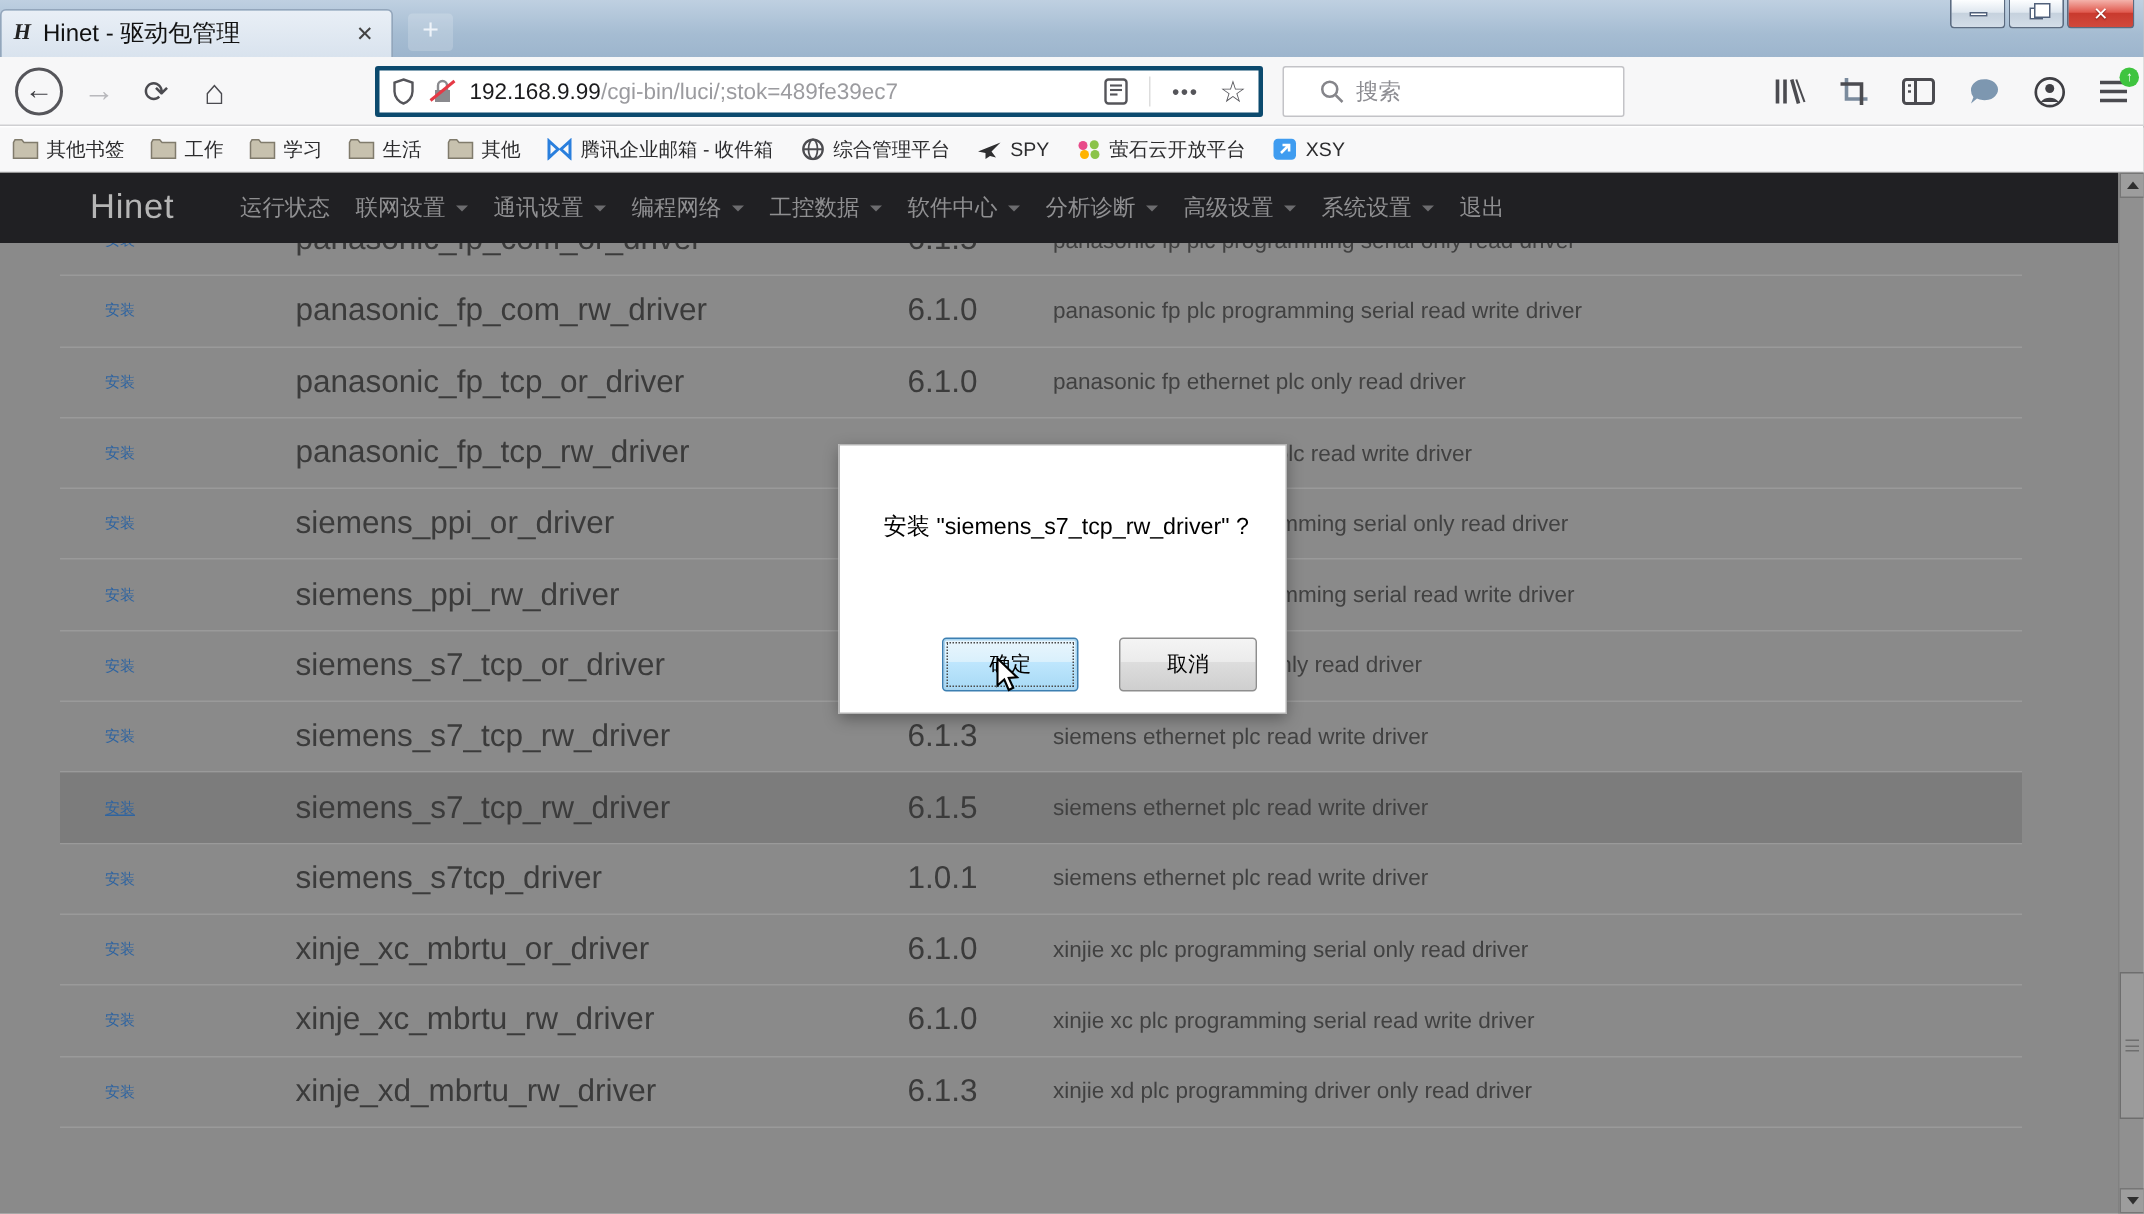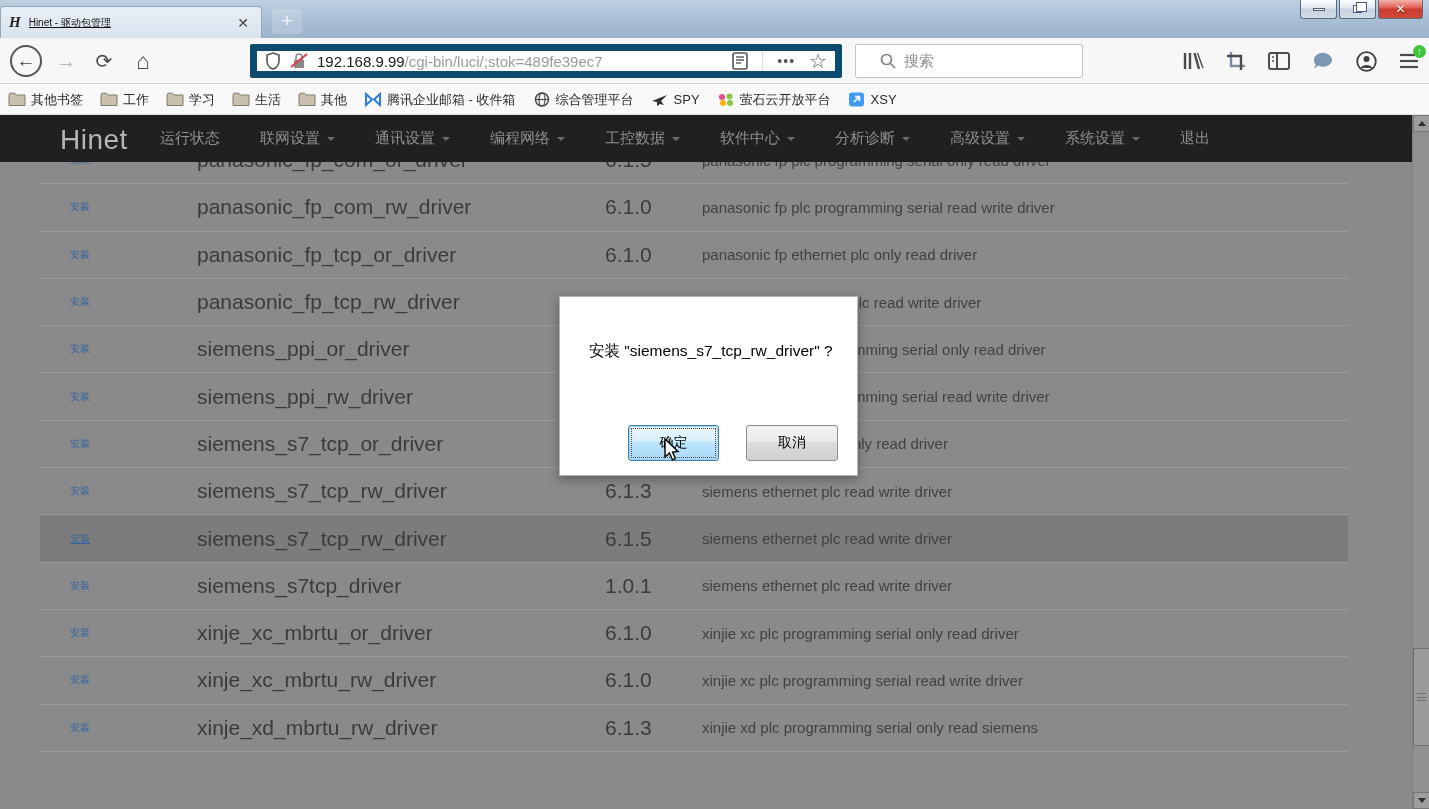--- a/index.html
+++ b/index.html
@@ -7,21 +7,21 @@
     font-family:"Liberation Sans","DejaVu Sans",sans-serif; }
 
   
   #titlebar { position:absolute; left:0; top:0; width:1429px; height:38px;
     background:linear-gradient(#bfd0e1,#a5bcd2 60%,#9db5cd); }
   #tab { position:absolute; left:0; top:6px; width:262px; height:32px;
     background:linear-gradient(#e9eff6,#d9e3ee);
     border:1px solid #93a6bb; border-bottom:none; border-radius:4px 4px 0 0;
     display:flex; align-items:center; padding:0 8px; }
   #tab-favicon { font:italic bold 15px "Liberation Serif",serif; color:#222; margin-right:8px; }
-  #tab-title { font-size:10px; color:#111; flex:1; white-space:nowrap; overflow:hidden;text-decoration:underline; }
+  #tab-title { font-size:16px; color:#111; flex:1; white-space:nowrap; overflow:hidden; }
   #tab-close { color:#444; font-size:14px; padding:2px 4px; cursor:default; }
   #newtab-btn { position:absolute; left:272px; top:9px; width:30px; height:25px;
     border-radius:3px; color:#eef3f9; font-size:19px; text-align:center; line-height:24px;
     background:rgba(255,255,255,.18); }
   #win-controls { position:absolute; right:6px; top:0; display:flex; }
   .winbtn { height:19px; border:1px solid #5c6b80; border-top:none;
     border-radius:0 0 3px 3px; margin-left:2px;
     background:linear-gradient(#fdfeff,#dfe7ef 45%,#c6d2de 50%,#d3dde8);
     display:flex; align-items:center; justify-content:center; }
   .winbtn.min,.winbtn.res { width:37px; }
@@ -38,21 +38,21 @@
     background:#f7f7f8; border-bottom:1px solid #cfcfd2; }
   .tb-icon { position:absolute; top:0; height:46px; display:flex; align-items:center;
     justify-content:center; color:#4b4b50; }
   #back-btn { left:6px; width:40px; }
   #back-circle { width:32px; height:32px; border:2px solid #55555a; border-radius:50%;
     display:flex; align-items:center; justify-content:center; font-size:19px; color:#404045; }
   #fwd-btn { left:48px; width:36px; font-size:21px; color:#b9b9bd; }
   #reload-btn { left:86px; width:36px; font-size:20px; }
   #home-btn { left:124px; width:38px; font-size:23px; }
   #urlbar { position:absolute; left:250px; top:6px; width:592px; height:34px; background:#fff;
-    border:7px solid #0c4a6e; border-radius:2px; display:flex; align-items:center; padding:0 8px; }
+    border:3px solid #0c4a6e; border-radius:2px; display:flex; align-items:center; padding:0 8px; }
   #url-text { font-size:15px; white-space:nowrap; overflow:hidden; flex:1; margin-left:8px; }
   #url-host { color:#1b1b1d; }
   #url-path { color:#9b9b9f; }
   .url-right-icons { display:flex; align-items:center; gap:14px; color:#55555a; }
   .vsep { width:1px; height:20px; background:#ddd; }
   #searchbox { position:absolute; left:855px; top:6px; width:228px; height:34px; background:#fff;
     border:1px solid #c3c3c7; border-radius:2px; display:flex; align-items:center; padding:0 24px; }
   #search-placeholder { color:#8d8d92; font-size:15px; margin-left:8px; }
   #right-icons { position:absolute; right:10px; top:0; height:46px; display:flex;
     align-items:center; gap:22px; }
@@ -64,23 +64,23 @@
 
   
   #bookmarks { position:absolute; left:0; top:85px; width:1429px; height:30px; background:#f8f8f9;
     border-bottom:1px solid #e2e2e4; display:flex; align-items:center; padding-left:8px; gap:17px; }
   .bm { display:flex; align-items:center; gap:5px; font-size:13px; color:#2c2c2e; white-space:nowrap; }
 
   
   #content { position:absolute; left:0; top:115px; width:1429px; height:694px;
     background:#8a8a8a; overflow:hidden; }
   #navbar { position:absolute; left:0; top:0; width:1412px; height:47px; background:#202023; z-index:5; }
-  #brand { position:absolute; left:60px; top:9px; font-size:28px; color:#b5b5b5; letter-spacing:.5px; }
+  #brand { position:absolute; left:60px; top:9px; font-size:23px; color:#b5b5b5; letter-spacing:.5px; }
   #nav-items { position:absolute; left:160px; top:0; height:47px; display:flex;
-    align-items:center; gap:40px; }
+    align-items:center; gap:17px; }
   .nav-item { font-size:15px; color:#8f8f91; display:flex; align-items:center; gap:7px; white-space:nowrap; }
   .caret { width:0; height:0; border-left:4px solid transparent; border-right:4px solid transparent;
     border-top:4px solid #6c6c6f; }
 
   #drv-table { position:absolute; left:40px; top:22px; width:1308px; z-index:1; }
   .drow { height:47.3px; border-bottom:1px solid #9a9a9a; display:grid;
     grid-template-columns:127px 408px 97px 1fr; align-items:center; padding-left:30px; }
   .drow.hl { background:#7c7c7c; }
   .install-link { color:#2f64a0; font-size:10px; }
   .drow.hl .install-link { text-decoration:underline; }
@@ -419,21 +419,21 @@
       <div class="drow">
         <span class="install-link">安装</span>
         <span class="dname">xinje_xc_mbrtu_rw_driver</span>
         <span class="dver">6.1.0</span>
         <span class="ddesc">xinjie xc plc programming serial read write driver</span>
       </div>
       <div class="drow">
         <span class="install-link">安装</span>
         <span class="dname">xinje_xd_mbrtu_rw_driver</span>
         <span class="dver">6.1.3</span>
-        <span class="ddesc">xinjie xd plc programming serial only read siemens</span>
+        <span class="ddesc">xinjie xd plc programming driver only read driver</span>
       </div>
     </div>
 
   <div id="scrollbar">
     <div class="sb-btn" id="sb-up">
         <span class="tri-up"></span>
       </div>
     <div id="sb-thumb">
         <span id="sb-grip"></span>
       </div>

